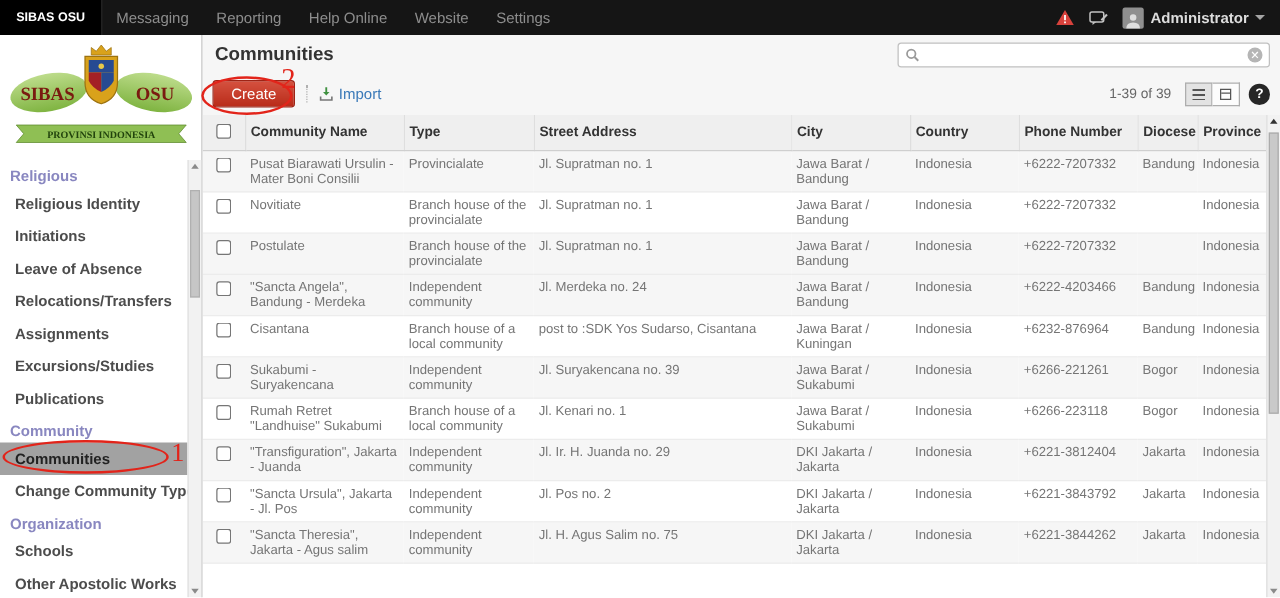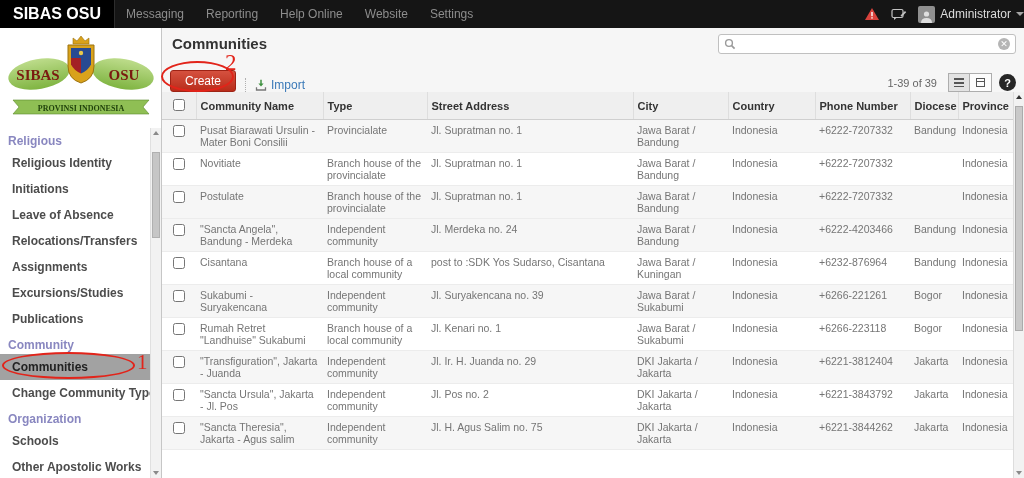--- a/index.html
+++ b/index.html
@@ -1,24 +1,24 @@
 <!DOCTYPE html>
 <html><head>
 <meta charset="utf-8">
 <style>
   *{margin:0;padding:0;box-sizing:border-box;}
   body{font-family:"Liberation Sans",sans-serif;background:#fff;}
   .screen{position:relative;width:1024px;height:478px;overflow:hidden;background:#fff;}
 
   
   .topbar{position:absolute;left:0;top:0;width:100%;height:28px;background:#151515;display:flex;align-items:center;z-index:6;}
-  .brand{height:100%;display:flex;align-items:center;padding:0 13px;background:#000;border-right:1px solid #2d2d2d;color:#fff;font-size:16px;font-weight:bold;}
+  .brand{height:100%;display:flex;align-items:center;padding:0 13px;background:#000;border-right:1px solid #2d2d2d;color:#fff;font-size:10px;font-weight:bold;}
   .tb-menu{display:flex;height:100%;}
   .tb-item{display:flex;align-items:center;padding:0 11px;color:#8d8d8d;font-size:12px;cursor:pointer;}
-  .tb-right{margin-left:auto;display:flex;align-items:center;gap:11px;padding-right:0;}
+  .tb-right{margin-left:auto;display:flex;align-items:center;gap:11px;padding-right:12px;font-weight:bold;}
   .avatar{width:17px;height:17px;background:#8f8f8f;border-radius:2px;display:flex;align-items:flex-end;justify-content:center;overflow:hidden;}
   .user{display:flex;align-items:center;gap:5px;color:#dcdcdc;font-size:12px;cursor:pointer;}
   .caret{width:0;height:0;border-left:4px solid transparent;border-right:4px solid transparent;border-top:4px solid #a5a5a5;}
 
   
   .sidebar{position:absolute;left:0;top:28px;width:162px;height:476px;background:#fff;border-right:1px solid #c6c6c6;z-index:2;}
   .logo-wrap{height:100px;display:flex;align-items:center;justify-content:center;}
   .side-nav{position:absolute;left:0;top:100px;width:150px;}
   .nav-header{height:22px;padding:6px 8px 0;color:#8987c0;font-weight:bold;font-size:12px;}
   .nav-item{height:26px;padding:6px 8px 0 12px;color:#4c4c4c;font-size:12px;cursor:pointer;white-space:nowrap;overflow:hidden;font-weight:bold;}
@@ -32,21 +32,21 @@
 
   
   .main{position:absolute;left:162px;top:28px;width:862px;height:450px;background:#fff;}
   .main-top{height:64px;background:#f6f6f6;}
   .main-header{position:relative;height:30px;display:flex;align-items:center;padding:0 10px;}
   .page-title{font-size:15px;font-weight:bold;color:#333;}
   .search-box{position:absolute;right:8px;top:6px;width:298px;height:20px;background:#fff;border:1px solid #c0c0c0;border-radius:3px;display:flex;align-items:center;padding:0 5px;gap:4px;}
   .search-input{flex:1;border:0;outline:0;background:transparent;font-size:11px;color:#444;font-family:inherit;height:16px;}
   .clear-btn{width:12px;height:12px;border-radius:50%;background:#b5b5b5;color:#fff;font-size:9px;line-height:12px;text-align:center;cursor:pointer;flex:0 0 auto;}
 
-  .toolbar{position:relative;height:34px;display:flex;align-items:flex-end;padding:0 8px;}
+  .toolbar{position:relative;height:34px;display:flex;align-items:center;padding:0 8px;}
   .create-btn{height:22px;padding:0 14px;background:linear-gradient(#d5513f,#b92c1a);border:1px solid #9e2315;border-radius:3px;color:#fff;font-size:12px;font-family:inherit;cursor:pointer;}
   .tb-divider{height:14px;border-left:1px dotted #b0b0b0;margin:0 9px;}
   .import-link{display:flex;align-items:center;gap:4px;color:#3a79b8;font-size:12px;cursor:pointer;}
   .right-tools{margin-left:auto;display:flex;align-items:center;gap:7px;}
   .range{font-size:11px;color:#666;margin-right:4px;}
   .view-toggle{display:flex;}
   .vt{width:22px;height:19px;border:1px solid #adadad;background:#fcfcfc;display:flex;align-items:center;justify-content:center;cursor:pointer;padding:0;}
   .vt+.vt{border-left:0;}
   .vt.active{background:#e3e3e3;}
   .icon-list{width:10px;height:9px;background:repeating-linear-gradient(#555 0 2px,transparent 2px 4px);}

